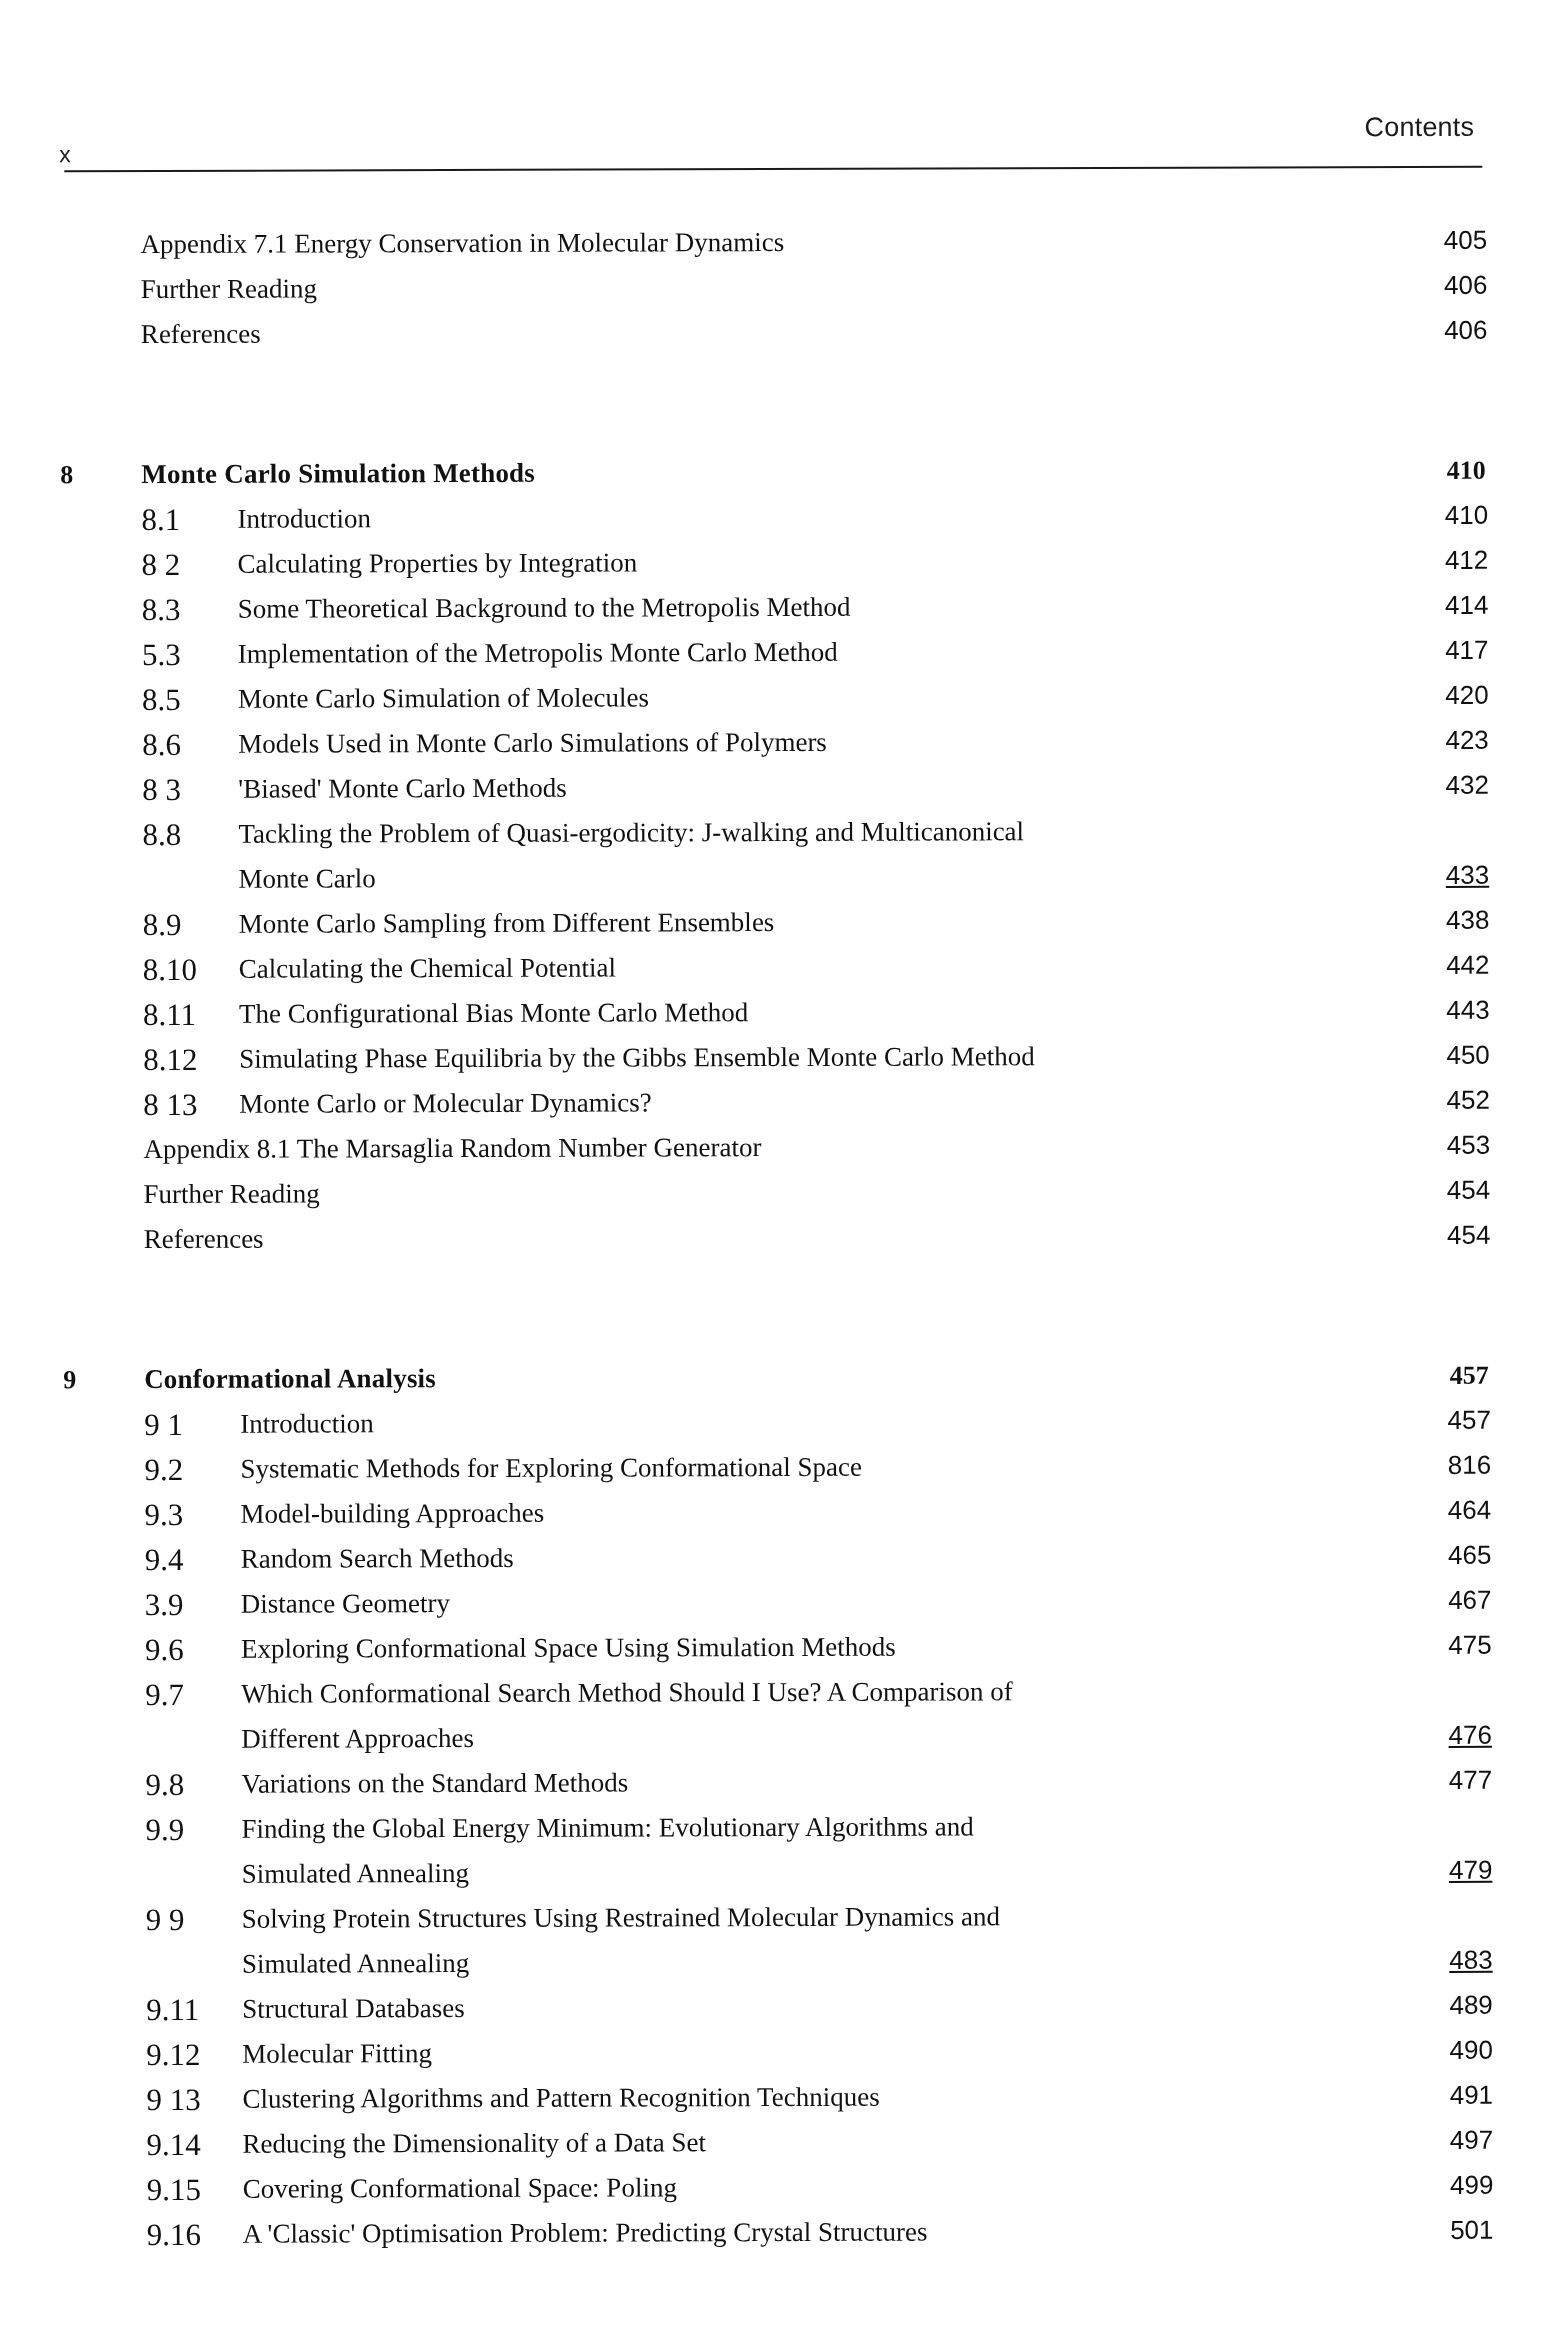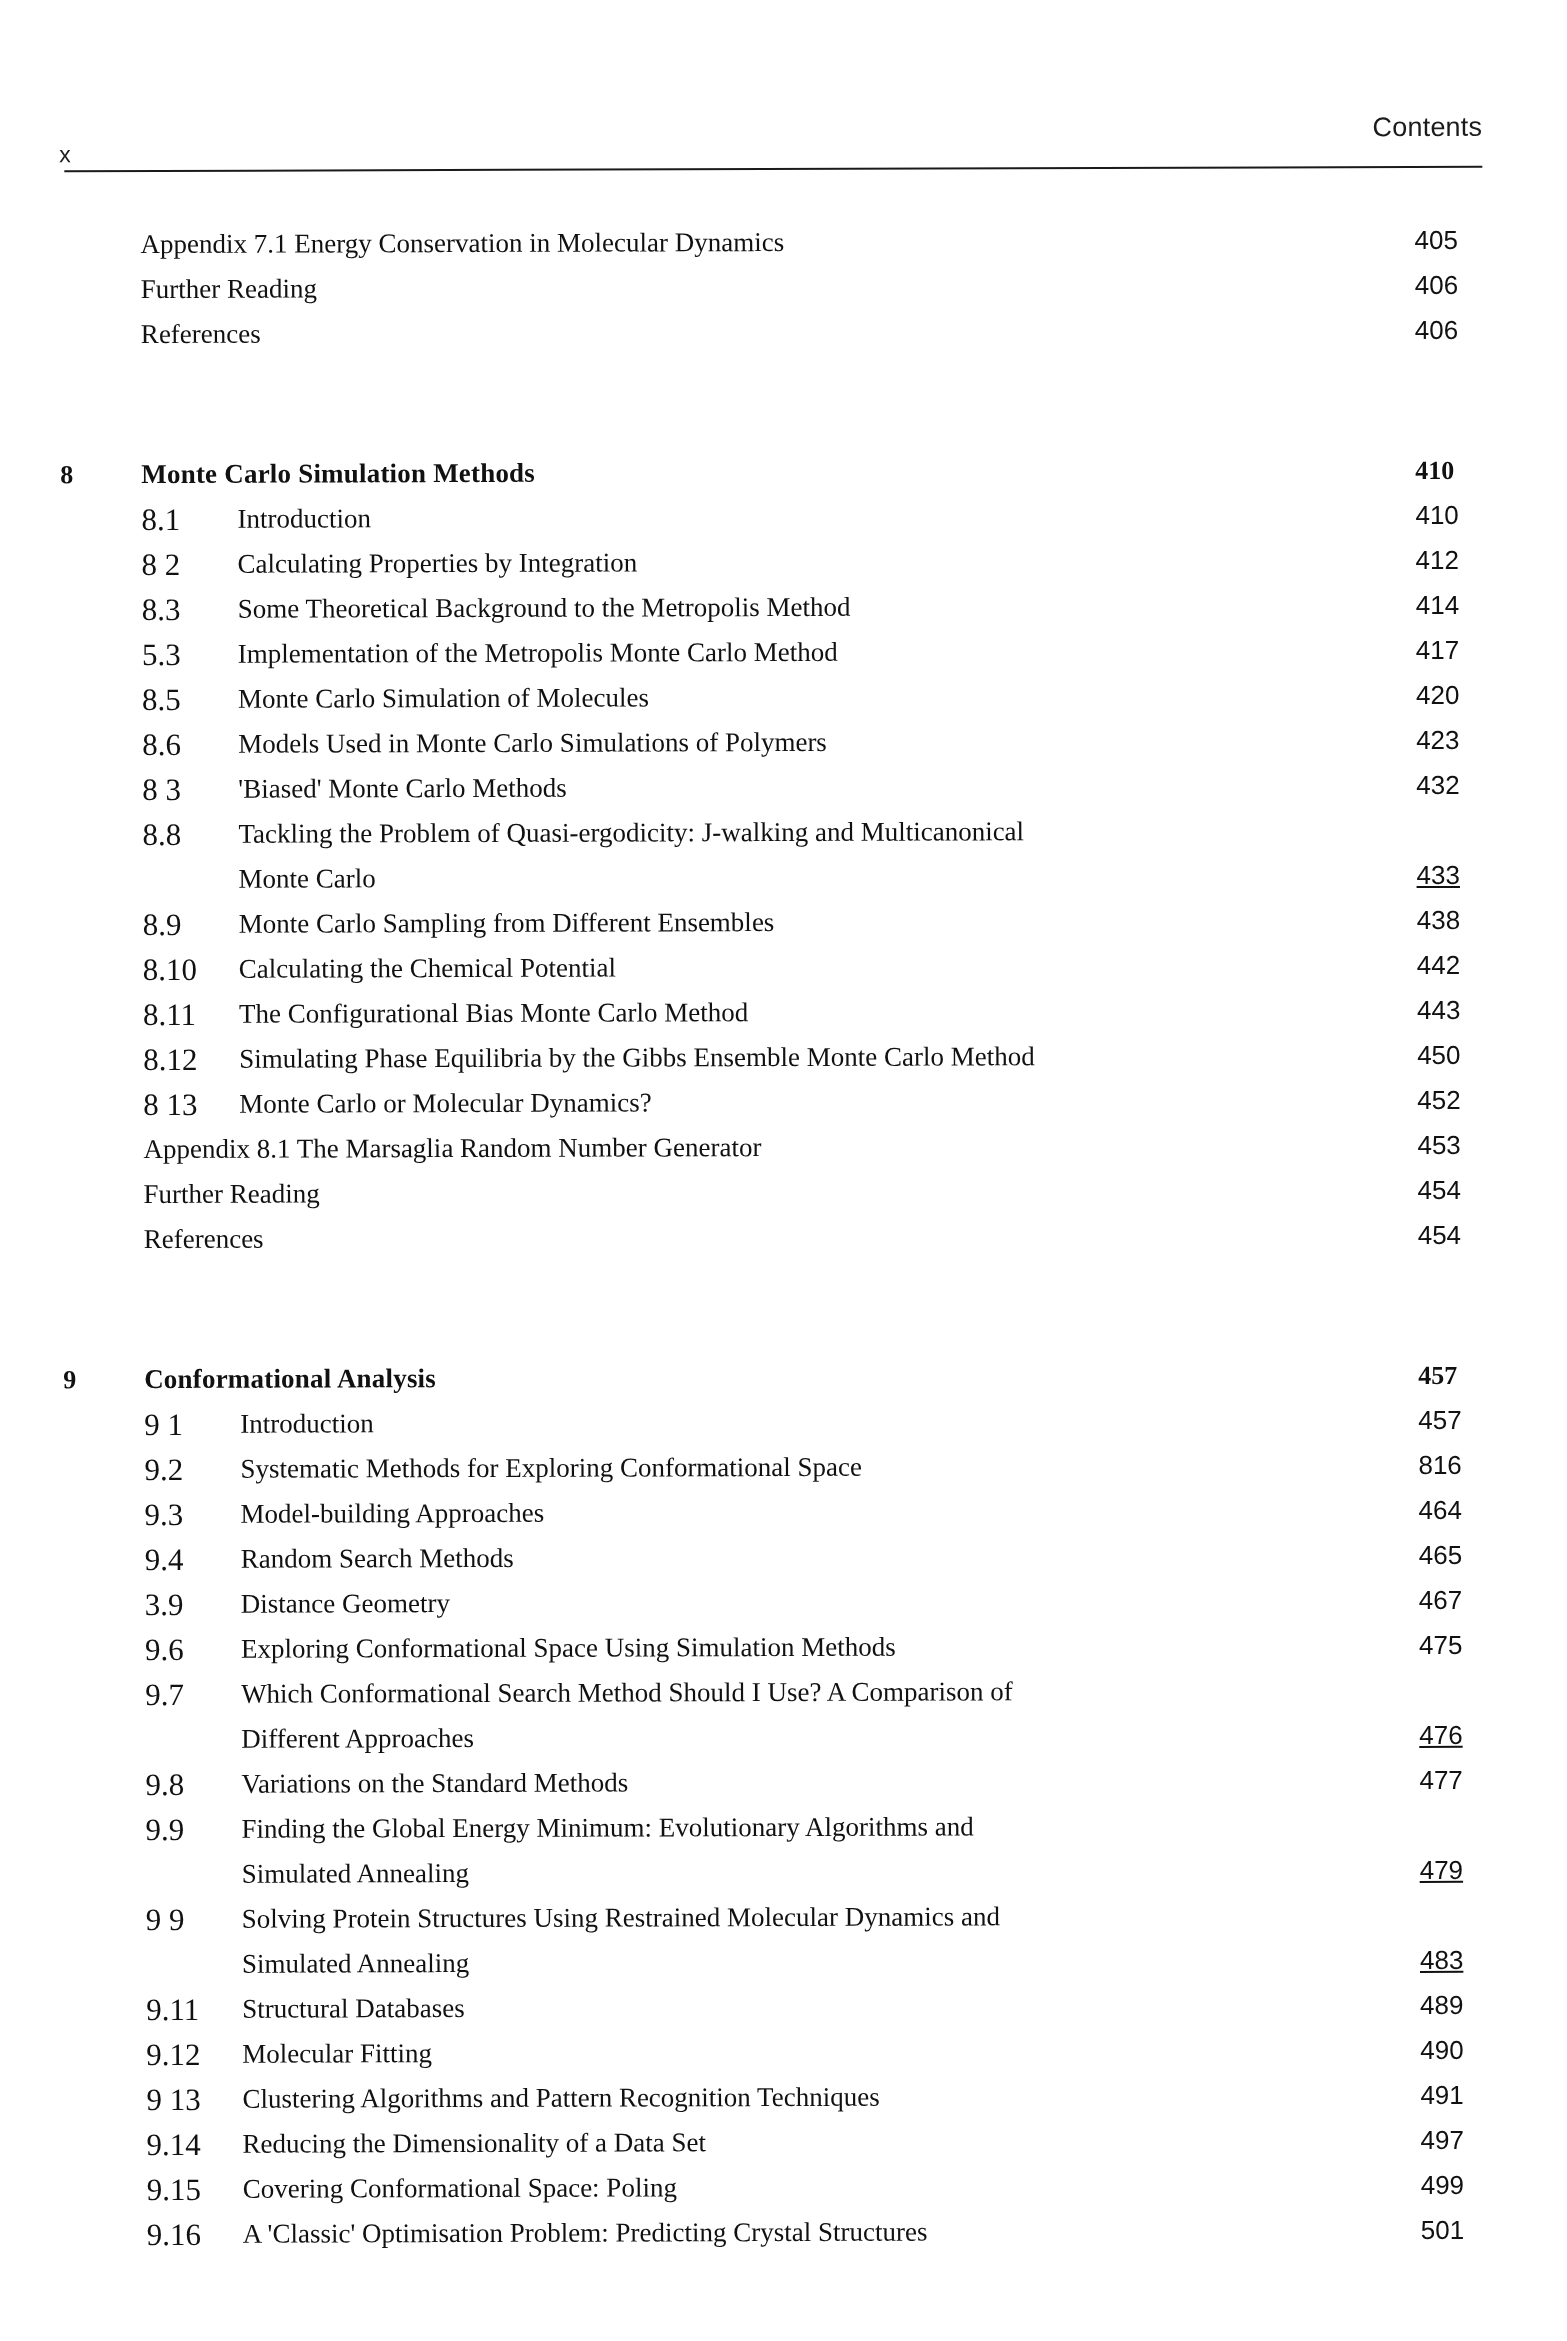--- a/index.html
+++ b/index.html
@@ -35,21 +35,21 @@
   .folio {
     position: absolute;
     left: 0;
     top: 24.6px;
     font-size: 23px;
     font-family: "Liberation Sans", sans-serif;
     color: #222;
   }
   .header-title {
     position: absolute;
-    right: 0;
+    right: 8px;
     top: 0;
     font-size: 27px;
     font-family: "Liberation Sans", sans-serif;
     color: #1b1b1b;
     letter-spacing: 0.2px;
   }
   .rule {
     position: absolute;
     left: 5.3px;
     top: 54px;
@@ -108,24 +108,24 @@
   .label.bold {
     font-weight: bold;
     font-size: 27px;
     letter-spacing: 0.2px;
   }
   .label .cont {
     display: block;
   }
   .pageno {
     position: absolute;
-    right: 16px;
+    right: 0;
     top: 0;
     width: 70px;
-    text-align: left;
+    text-align: center;
     font-size: 26px;
     font-family: "Liberation Sans", sans-serif;
   }
   .pageno.bold {
     font-weight: bold;
     font-family: "Liberation Serif", serif;
     font-size: 26px;
   }
   .pageno.second {
     top: 45px;

